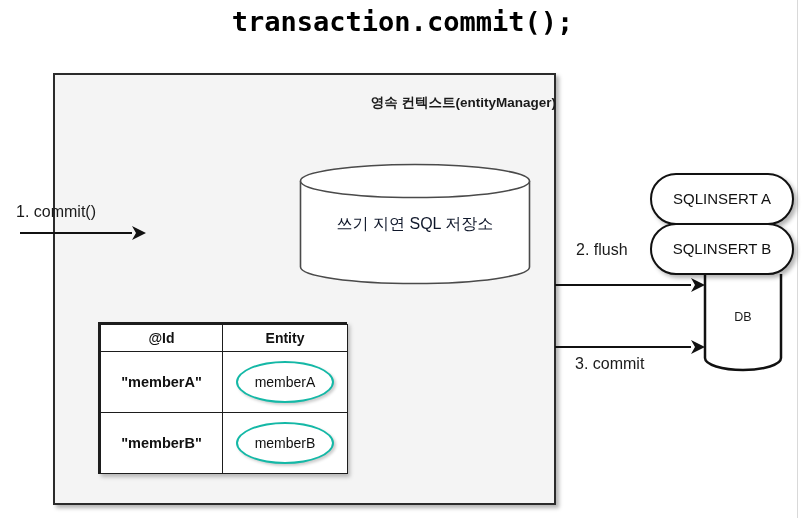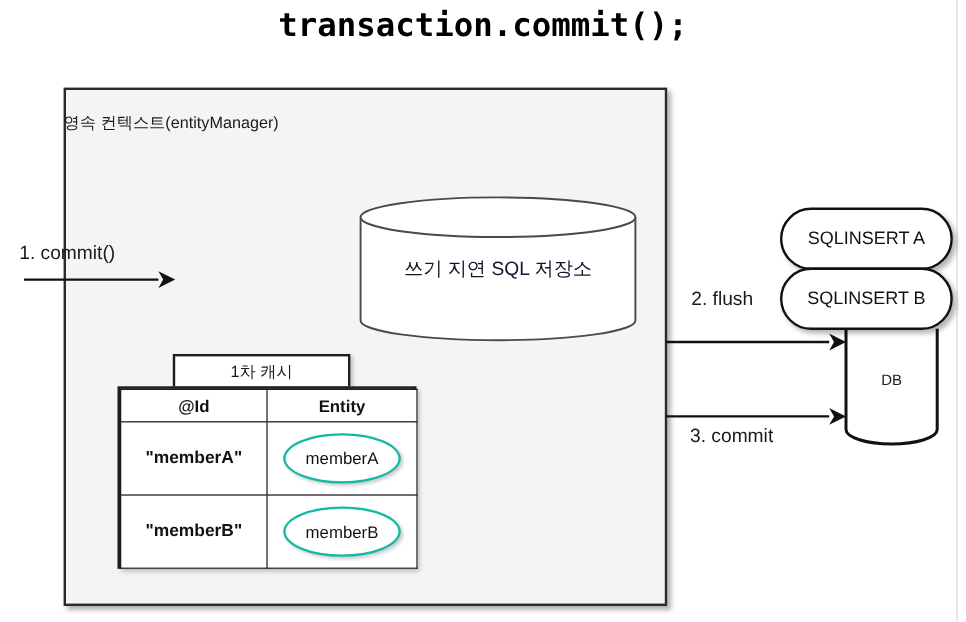--- a/index.html
+++ b/index.html
@@ -45,23 +45,23 @@
     left: 53px; top: 73px;
     width: 503px; height: 432px;
     background: #f4f4f4;
     border: 2px solid #2b2b2b;
     box-shadow: 3px 3px 4px rgba(0,0,0,0.30);
   }
   #pc-title {
     position: absolute;
     left: 53px; top: 94px;
     width: 503px;
-    text-align: left;
+    text-align: right;
     font-size: 13.5px;
-    font-weight: normal;
+    font-weight: bold;
     color: #1a1a1a;
     white-space: nowrap;
   }
 
   
   #sqlstore {
     position: absolute;
     left: 299px; top: 163px;
     width: 232px; height: 122px;
   }
@@ -202,23 +202,20 @@
   <div id="pc-title">영속 컨텍스트(entityManager)</div>
 
   <div id="sqlstore">
     <svg width="232" height="122" viewBox="0 0 232 122" fill="none">
       <path d="M1.5 18 L1.5 104 A114.5 16.5 0 0 0 230.5 104 L230.5 18" stroke="#4a4a4a" stroke-width="1.6" fill="#ffffff"></path>
       <ellipse cx="116" cy="18" rx="114.5" ry="16.5" stroke="#4a4a4a" stroke-width="1.6" fill="#ffffff"></ellipse>
     </svg>
   </div>
   <div id="sqlstore-label">쓰기 지연 SQL 저장소</div>
 
-  <div id="cache-tab">
-    <span>1차 캐시</span>
-  </div>
 
   <div id="cache-table">
     <table>
       <colgroup>
           <col class="c1">
           <col class="c2">
         </colgroup>
       <thead>
         <tr>
           <th>@Id</th>

